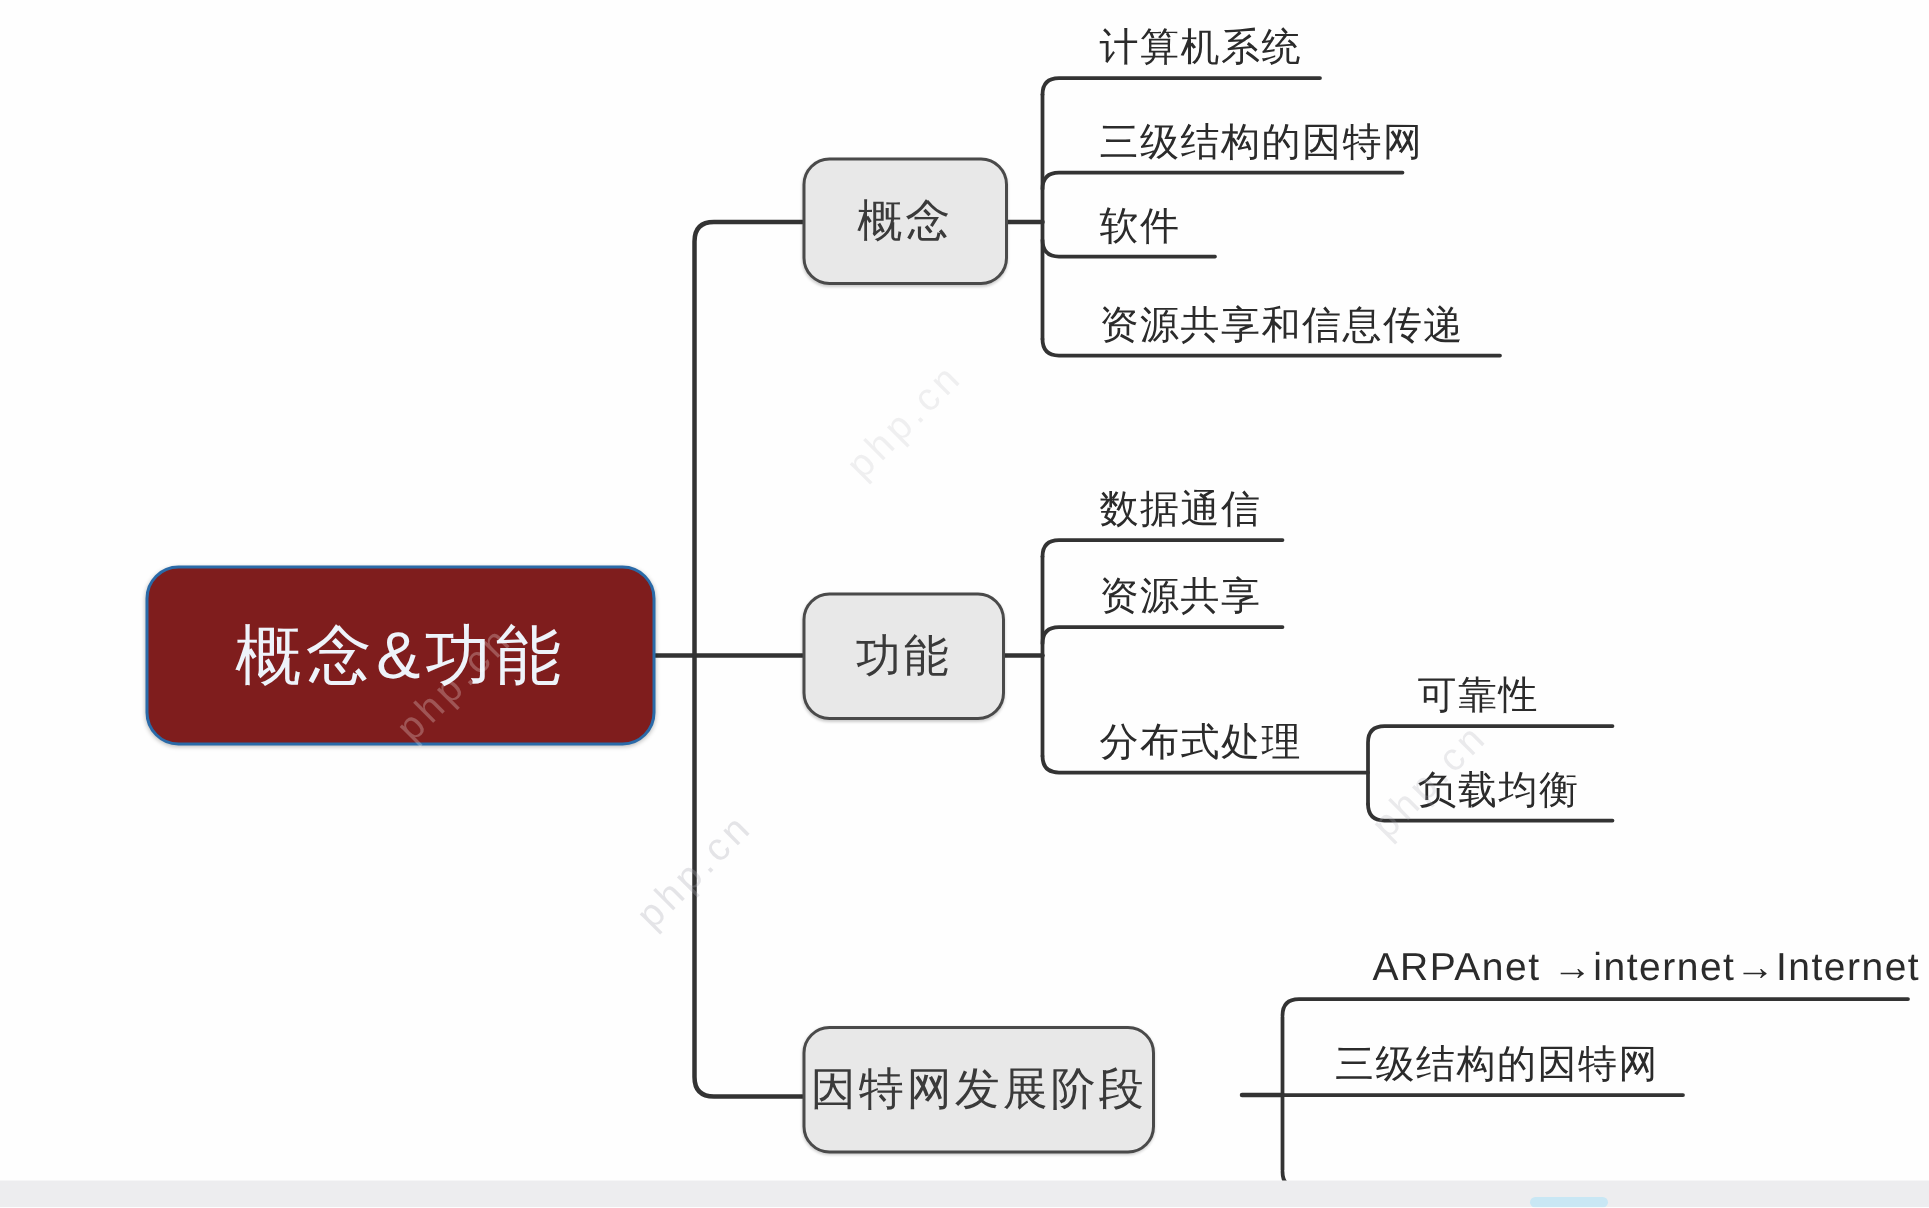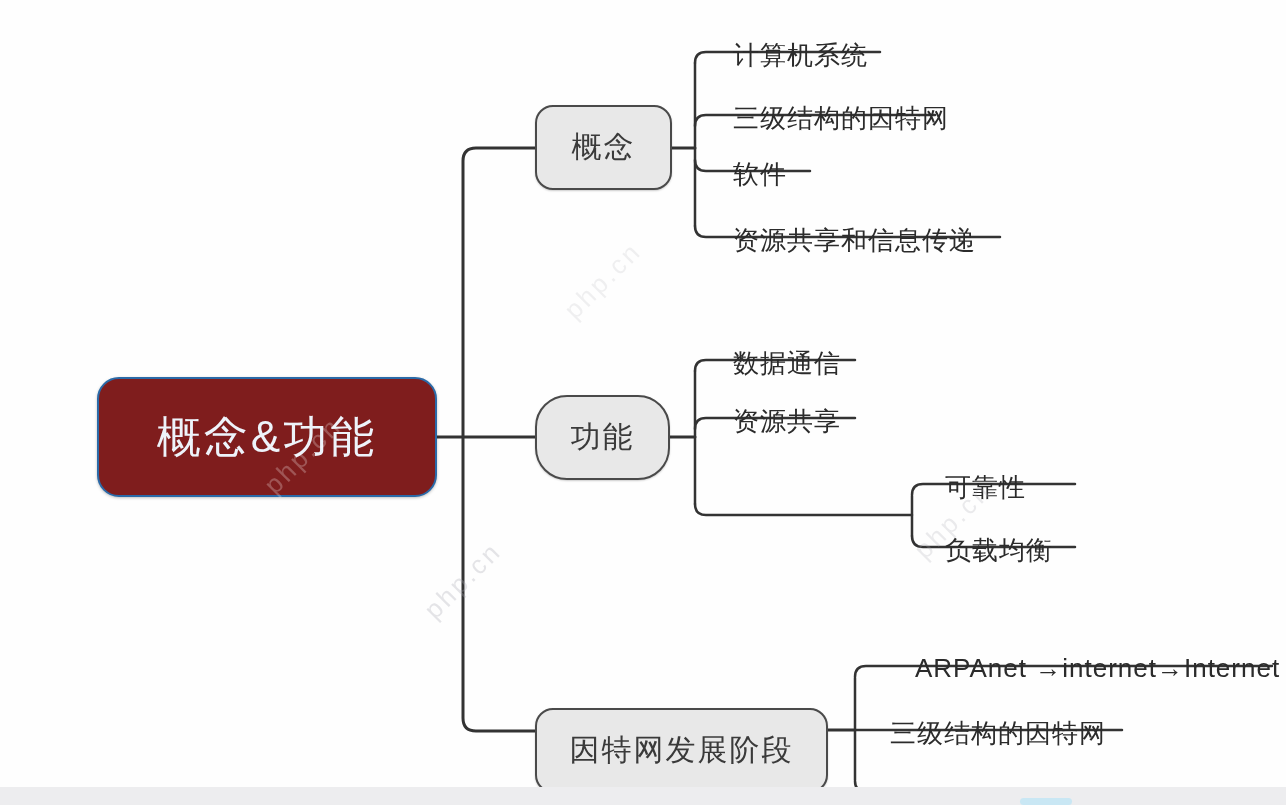--- a/index.html
+++ b/index.html
@@ -43,29 +43,28 @@
   .topic-node {
     background: #e8e8e8;
     border: 2.5px solid #4a4a4a;
     border-radius: 18px;
     color: #3a3a3a;
     font-size: 30px;
     letter-spacing: 2px;
     box-shadow: 0 1px 2px rgba(0,0,0,0.2);
   }
   .topic-gainian  { left: 535px; top: 105px; width: 137px; height: 85px; }
-  .topic-gongneng { left: 535px; top: 395px; width: 135px; height: 85px; border-radius: 32px; }
-  .topic-internet { left: 535px; top: 708px; width: 293px; height: 85px; }
+  .topic-gongneng { left: 535px; top: 395px; width: 135px; height: 85px; }
+  .topic-internet { left: 535px; top: 684px; width: 235px; height: 85px; }
   .leaf {
     position: absolute;
     font-size: 26px;
     color: #2b2b2b;
     letter-spacing: 1px;
     white-space: nowrap;
-    margin-top: 24px;
   }
   .wm {
     position: absolute;
     font-size: 26px;
     letter-spacing: 3px;
     transform: rotate(-45deg);
     pointer-events: none;
     user-select: none;
   }
   .wm-1 { left: 255px; top: 440px; color: rgba(255,255,255,0.25); }
@@ -132,20 +131,21 @@
   <div class="node topic-node topic-gongneng">功能</div>
   <div class="node topic-node topic-internet">因特网发展阶段</div>
 
   <span class="leaf" style="left:733px; top:14px">计算机系统</span>
   <span class="leaf" style="left:733px; top:77px">三级结构的因特网</span>
   <span class="leaf" style="left:733px; top:133px">软件</span>
   <span class="leaf" style="left:733px; top:199px">资源共享和信息传递</span>
 
   <span class="leaf" style="left:733px; top:322px">数据通信</span>
   <span class="leaf" style="left:733px; top:380px">资源共享</span>
+  <span class="leaf" style="left:733px; top:477px">分布式处理</span>
   <span class="leaf" style="left:945px; top:446px">可靠性</span>
   <span class="leaf" style="left:945px; top:509px">负载均衡</span>
 
   <span class="leaf" style="left:915px; top:629px">ARPAnet →internet→Internet</span>
   <span class="leaf" style="left:890px; top:692px">三级结构的因特网</span>
 
   <span class="wm wm-1">php.cn</span>
   <span class="wm wm-2">php.cn</span>
   <span class="wm wm-3">php.cn</span>
   <span class="wm wm-4">php.cn</span>

